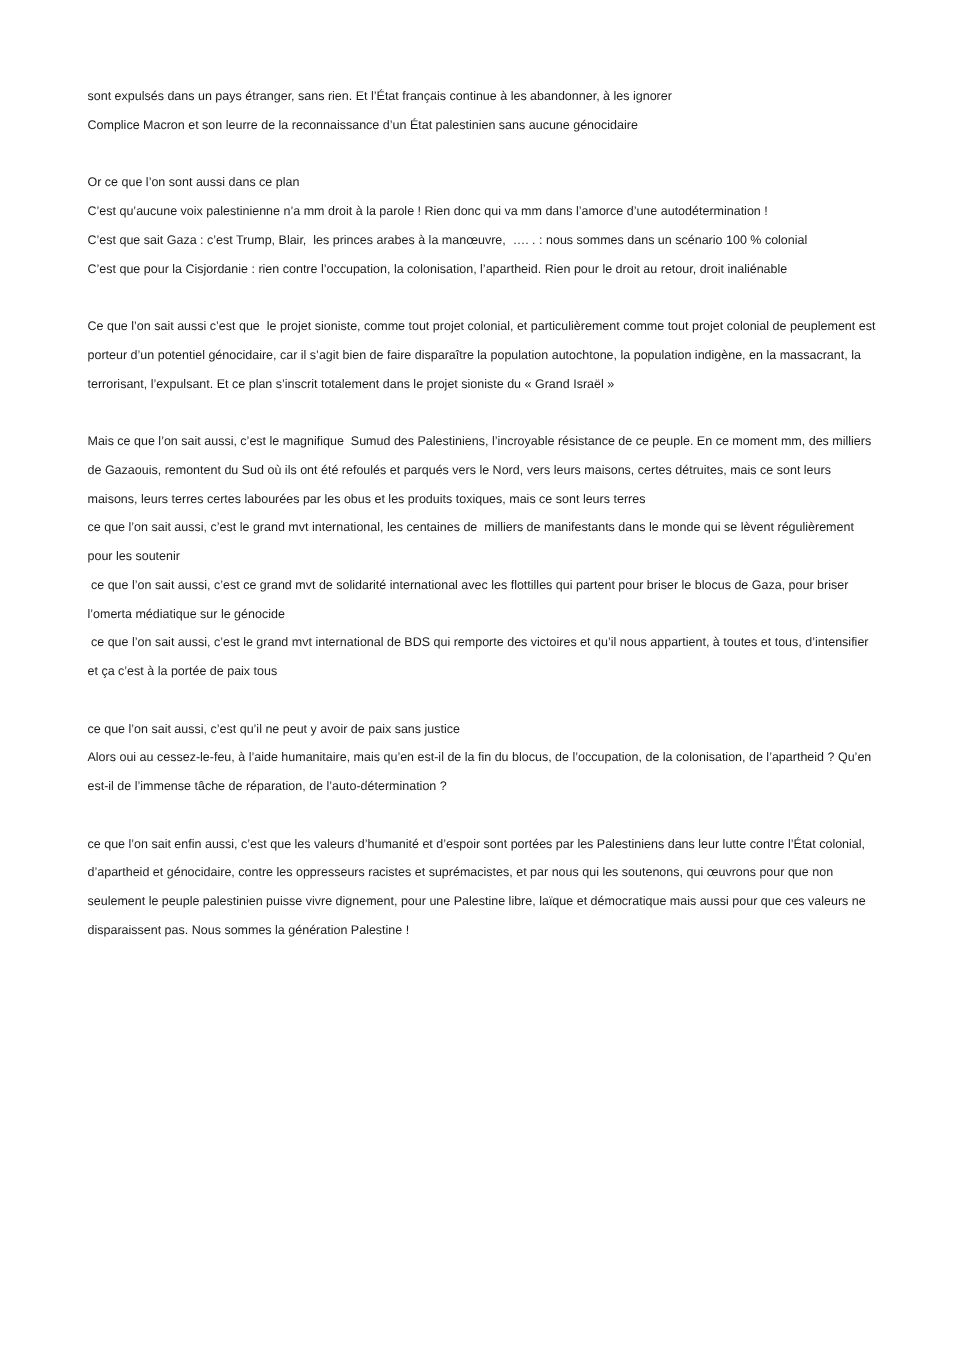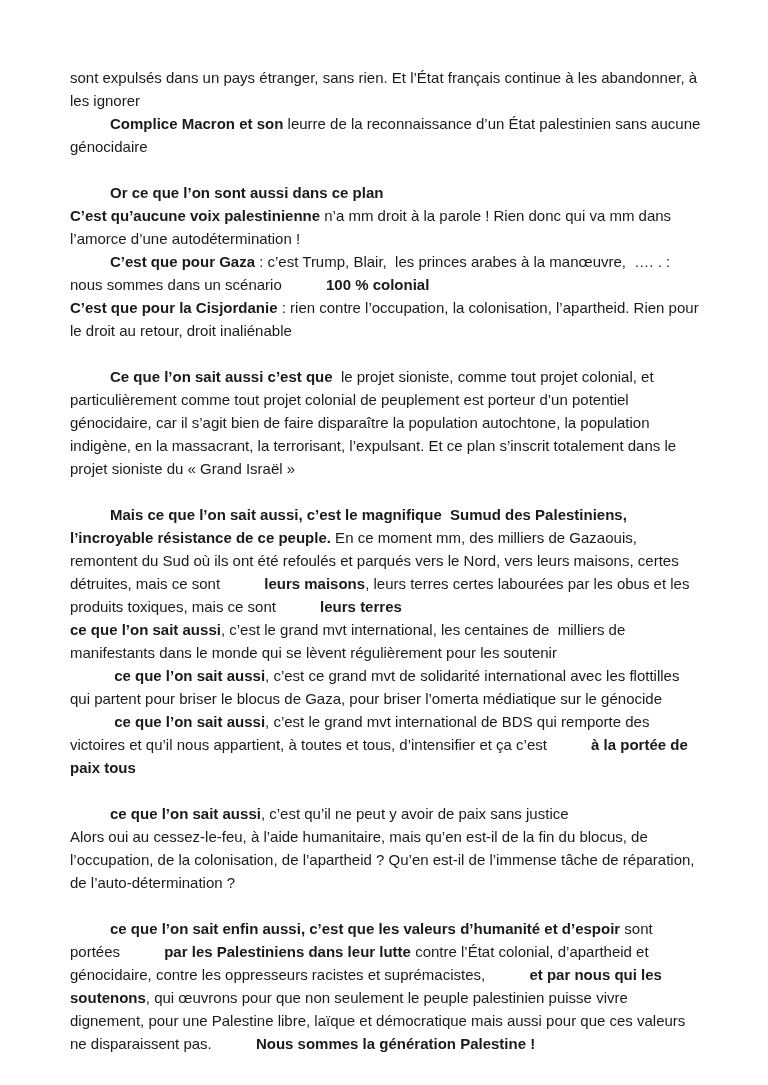--- a/index.html
+++ b/index.html
@@ -15,21 +15,21 @@
     background: #ffffff;
     overflow: hidden;
     box-sizing: border-box;
   }
   .doc-body {
     position: absolute;
     left: 70px;
     top: 66px;
     width: 632px;
     font-family: "Liberation Sans", "DejaVu Sans", sans-serif;
-    font-size: 15px;
+    font-size: 10px;
     line-height: 23px;
     color: #1a1a1a;
     text-align: left;
     -webkit-font-smoothing: antialiased;
   }
   .para {
     margin: 0;
     padding: 0;
     white-space: pre-wrap;
     word-wrap: break-word;
@@ -38,35 +38,34 @@
     margin-top: 0;
   }
   .spacer {
     height: 23px;
     line-height: 23px;
   }
   .run {
     font-weight: 400;
   }
   .run.b {
-    font-weight: 700;
-    margin-left: 40px;
+    font-weight: 400;
   }
 </style>
 </head>
 <body>
 
 <div class="page" style="background: rgb(255, 255, 255);">
   <div class="doc-body" id="doc-body" style="color: rgb(26, 26, 26);">
       <p class="para"><span class="run">sont expulsés dans un pays étranger, sans rien. Et l’État français continue à les abandonner, à les ignorer
 </span><span class="run b">Complice Macron et son</span><span class="run"> leurre de la reconnaissance d’un État palestinien sans aucune génocidaire</span></p>
       <p class="para spacer">&nbsp;</p>
       <p class="para"><span class="run b">Or ce que l’on sont aussi dans ce plan
 C’est qu’aucune voix palestinienne</span><span class="run"> n’a mm droit à la parole ! Rien donc qui va mm dans l’amorce d’une autodétermination !
-</span><span class="run b">C’est que pour Gaza</span><span class="run"> : c’est Trump, Blair,  les princes arabes à la manœuvre,  …. . : nous sommes dans un scénario </span><span class="run b">100 % colonial
+</span><span class="run b">C’est que sait Gaza</span><span class="run"> : c’est Trump, Blair,  les princes arabes à la manœuvre,  …. . : nous sommes dans un scénario </span><span class="run b">100 % colonial
 C’est que pour la Cisjordanie</span><span class="run"> : rien contre l’occupation, la colonisation, l’apartheid. Rien pour le droit au retour, droit inaliénable</span></p>
       <p class="para spacer">&nbsp;</p>
       <p class="para"><span class="run b">Ce que l’on sait aussi c’est que</span><span class="run">  le projet sioniste, comme tout projet colonial, et particulièrement comme tout projet colonial de peuplement est porteur d’un potentiel génocidaire, car il s’agit bien de faire disparaître la population autochtone, la population indigène, en la massacrant, la terrorisant, l’expulsant. Et ce plan s’inscrit totalement dans le projet sioniste du « Grand Israël »</span></p>
       <p class="para spacer">&nbsp;</p>
       <p class="para"><span class="run b">Mais ce que l’on sait aussi, c’est le magnifique  Sumud des Palestiniens, l’incroyable résistance de ce peuple.</span><span class="run"> En ce moment mm, des milliers de Gazaouis, remontent du Sud où ils ont été refoulés et parqués vers le Nord, vers leurs maisons, certes détruites, mais ce sont </span><span class="run b">leurs maisons</span><span class="run">, leurs terres certes labourées par les obus et les produits toxiques, mais ce sont </span><span class="run b">leurs terres
 ce que l’on sait aussi</span><span class="run">, c’est le grand mvt international, les centaines de  milliers de manifestants dans le monde qui se lèvent régulièrement pour les soutenir
  </span><span class="run b">ce que l’on sait aussi</span><span class="run">, c’est ce grand mvt de solidarité international avec les flottilles qui partent pour briser le blocus de Gaza, pour briser l’omerta médiatique sur le génocide
  </span><span class="run b">ce que l’on sait aussi</span><span class="run">, c’est le grand mvt international de BDS qui remporte des victoires et qu’il nous appartient, à toutes et tous, d’intensifier et ça c’est </span><span class="run b">à la portée de paix tous</span></p>
       <p class="para spacer">&nbsp;</p>
       <p class="para"><span class="run b">ce que l’on sait aussi</span><span class="run">, c’est qu’il ne peut y avoir de paix sans justice

